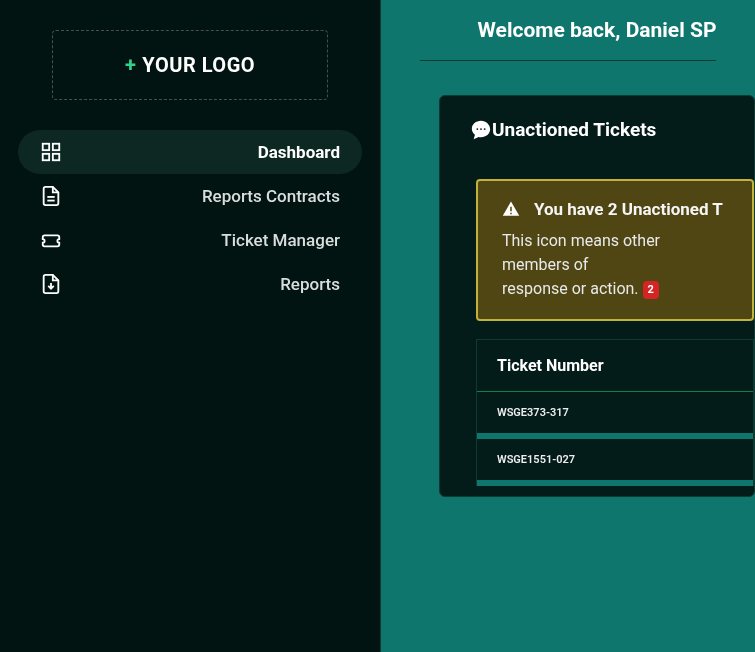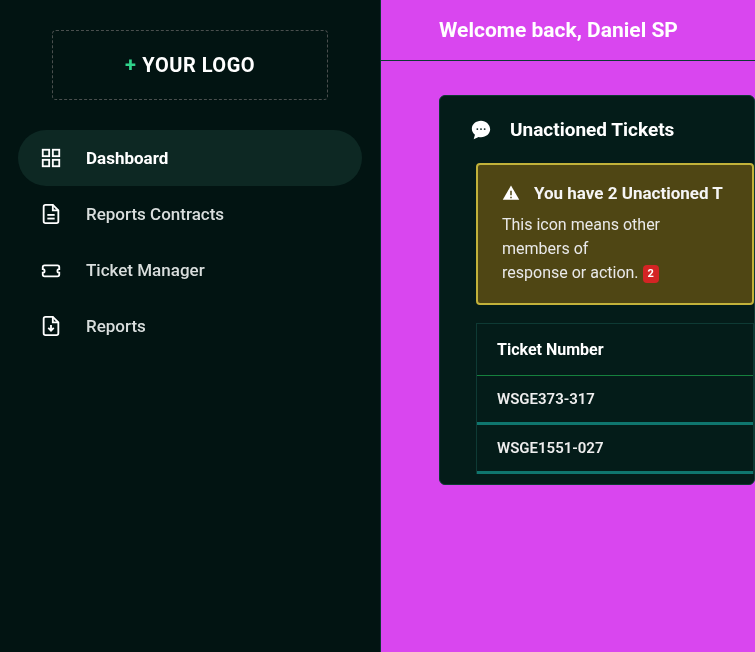--- a/index.html
+++ b/index.html
@@ -33,50 +33,52 @@
   .logo-plus {
     color: #2fd28a;
     margin-right: 6px;
     font-weight: 700;
   }
   .logo-text { color: #fff; }
   .nav { padding: 0 18px; }
   .nav-item {
     display: flex;
     align-items: center;
-    height: 56px;
+    height: 44px;
     padding: 0 22px;
     border-radius: 28px;
     color: #d9dedd;
     font-size: 17px;
     font-weight: 500;
     cursor: pointer;
+    justify-content: space-between;
   }
   .nav-item.active {
     background: #0d2823;
     color: #fff;
     font-weight: 700;
   }
   .nav-item .nav-icon {
     width: 22px;
     height: 22px;
     margin-right: 24px;
     display: inline-flex;
     align-items: center;
     justify-content: center;
     color: #fff;
   }
   .nav-item svg { width: 22px; height: 22px; stroke: currentColor; fill: none; stroke-width: 2; }
 
   .main {
     flex: 1;
-    background: #d946ef;
+    background: #0f766e;
     display: flex;
     flex-direction: column;
     overflow: hidden;
+    align-items: center;
   }
   .header {
     padding: 18px 0 18px 58px;
     border-bottom: 1px solid #0e3a34;
   }
   .welcome {
     font-size: 21px;
     font-weight: 700;
     color: #fff;
   }
@@ -86,33 +88,32 @@
   .card {
     border: 1px solid #0e3a34;
     border-radius: 6px;
     background: #041c19;
     padding-bottom: 10px;
   }
   .card-header {
     display: flex;
     align-items: center;
     padding: 22px 30px;
-    gap: 18px;
   }
   .chat-icon {
     width: 22px; height: 22px;
     display: inline-flex; align-items: center; justify-content: center;
   }
   .card-title {
     font-size: 19px;
     font-weight: 700;
     color: #fff;
   }
   .alert {
-    margin: 0 0 18px 36px;
+    margin: 16px 0 18px 36px;
     border: 2px solid #c2b23a;
     background: #4f4614;
     border-radius: 4px;
     padding: 18px 24px;
     color: #f5f5f5;
   }
   .alert-top {
     display: flex;
     align-items: center;
     gap: 14px;
@@ -146,24 +147,24 @@
   }
   .th {
     padding: 16px 20px;
     font-size: 16px;
     font-weight: 700;
     color: #fff;
     border-bottom: 1px solid #15803d;
   }
   .td {
     padding: 14px 20px;
-    font-size: 15px;
+    font-size: 11px;
     font-weight: 600;
     color: #eeeeee;
-    border-bottom: 3px solid #0f766e;
+    border-bottom: 6px solid #0f766e;
   }
 </style>
 </head>
 <body>
 
 <div class="sidebar">
   <div class="logo-box">
     <span class="logo-plus">+</span>
     <span class="logo-text">YOUR LOGO</span>
   </div>

